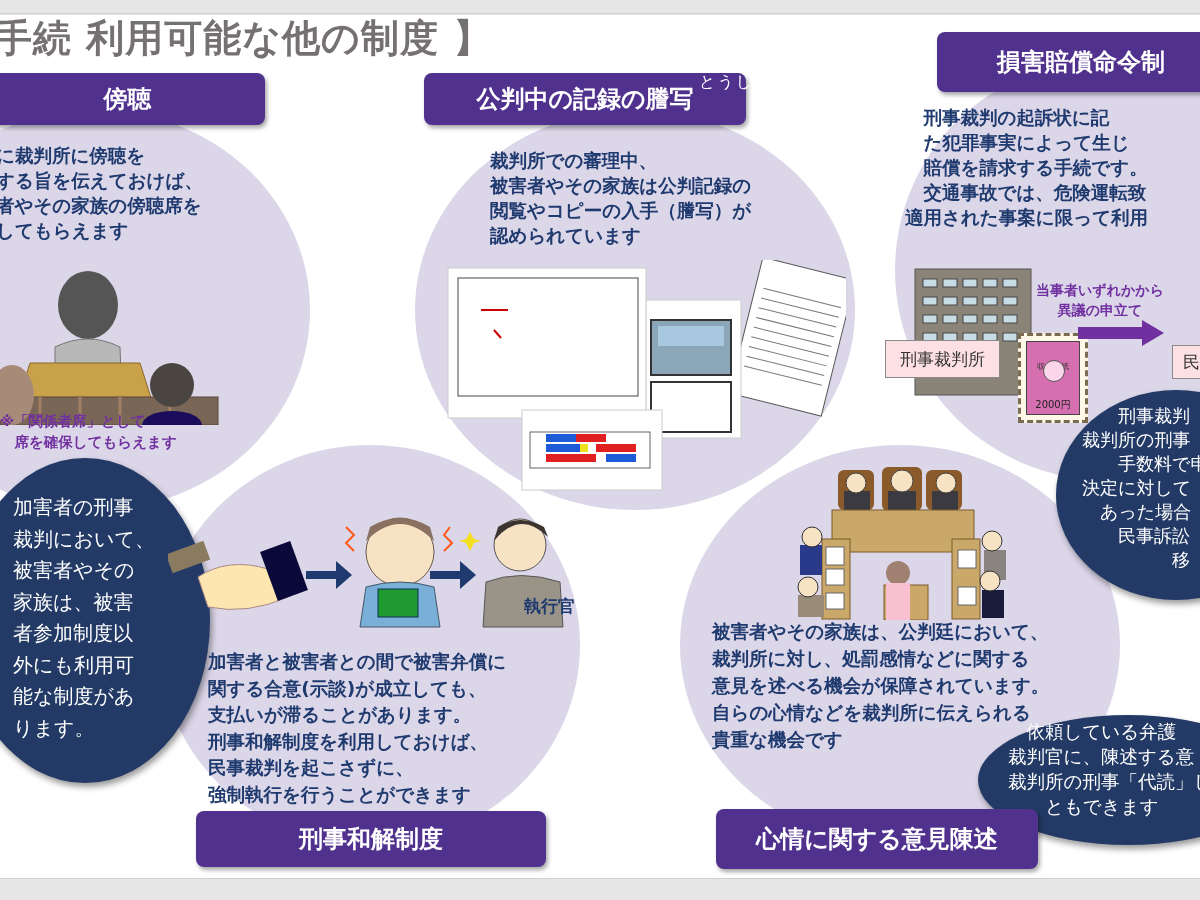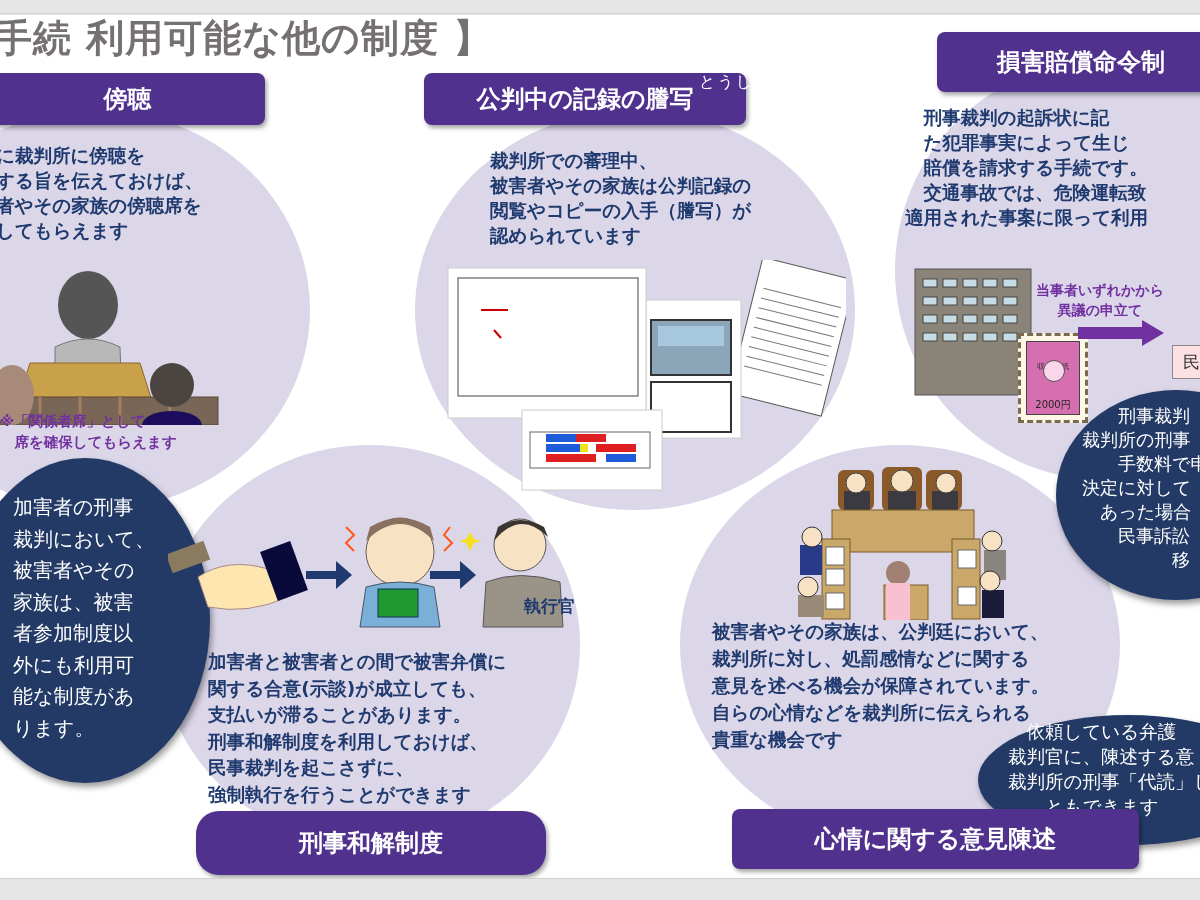--- a/index.html
+++ b/index.html
@@ -137,20 +137,23 @@
         <rect x="50" y="48" width="14" height="8"></rect>
         <rect x="70" y="48" width="14" height="8"></rect>
         <rect x="90" y="48" width="14" height="8"></rect>
       <rect x="10" y="66" width="14" height="8"></rect>
         <rect x="30" y="66" width="14" height="8"></rect>
         <rect x="50" y="66" width="14" height="8"></rect>
         <rect x="70" y="66" width="14" height="8"></rect>
         <rect x="90" y="66" width="14" height="8"></rect>
     </g>
   </svg>
+  <div class="chip" style="left:885px; top:325px; width:115px; height:38px;">
+    <span>刑事裁判所</span>
+  </div>
   <div class="illus" style="left:1018px; top:318px; width:70px; height:90px; background:#fff8e8; border:3px dashed #7a6a50; padding:5px;">
     <div style="width:100%; height:100%; background:#d66fb0; border:1px solid #444; position:relative;">
       <div style="font-size:8px; color:#333; text-align:center; padding-top:19px;">収入印紙</div>
       <div style="position:absolute; left:16px; top:18px; width:22px; height:22px; border-radius:50%; background:#fbd6ea; border:1px solid #555;"></div>
       <div style="position:absolute; bottom:2px; width:100%; text-align:center; font-size:10px; color:#222;">2000円</div>
     </div>
   </div>
   <div class="arrow-label" style="left:1036px; top:265px;">当事者いずれかから
 異議の申立て</div>
   <svg class="illus" style="left:1078px; top:305px;" width="90" height="26" viewBox="0 0 90 26">
@@ -204,21 +207,21 @@
     <path d="M318 85 Q352 72 392 85 L395 130 L315 130 Z" fill="#9a9488" stroke="#555"></path>
     <polygon points="302,35 306,42 313,44 306,46 302,54 298,46 291,44 298,42" fill="#f4e020"></polygon>
   </svg>
   <div class="caption" style="left:524px; top:580px;">執行官</div>
   <div class="txt" style="left:208px; top:634px; line-height:26.5px;">加害者と被害者との間で被害弁償に
 関する合意(示談)が成立しても、
 支払いが滞ることがあります。
 刑事和解制度を利用しておけば、
 民事裁判を起こさずに、
 強制執行を行うことができます</div>
-  <div class="label-box" style="left:196px; top:796px; width:350px; height:64px;border-radius:23px;">
+  <div class="label-box" style="left:196px; top:796px; width:350px; height:56px;">
     <span>刑事和解制度</span>
   </div>
 
   <svg class="illus" style="left:786px; top:440px;" width="240" height="165" viewBox="0 0 240 165">
     <g fill="#8a5a2a">
         <rect x="52" y="15" width="36" height="40" rx="6"></rect>
         <rect x="96" y="12" width="40" height="44" rx="6"></rect>
         <rect x="140" y="15" width="36" height="40" rx="6"></rect>
       </g>
     <g fill="#3a3a40">
@@ -256,19 +259,19 @@
   <div class="txt" style="left:712px; top:603px; line-height:27px;">被害者やその家族は、公判廷において、
 裁判所に対し、処罰感情などに関する
 意見を述べる機会が保障されています。
 自らの心情などを裁判所に伝えられる
 貴重な機会です</div>
   <div class="bubble" style="left:978px; top:700px; width:300px; height:130px;"></div>
   <div class="bubble-text" style="left:1008px; top:704px; font-size:18.5px; line-height:25px;">　依頼している弁護
 裁判官に、陳述する意
 裁判所の刑事「代読」し
 　　ともできます</div>
-  <div class="label-box" style="left:732px; top:794px; width:407px; height:60px;">
+  <div class="label-box" style="left:716px; top:794px; width:322px; height:60px;">
     <span>心情に関する意見陳述</span>
   </div>
 
 </div>
 
 <div class="bottombar"></div>
 
 </body></html>

